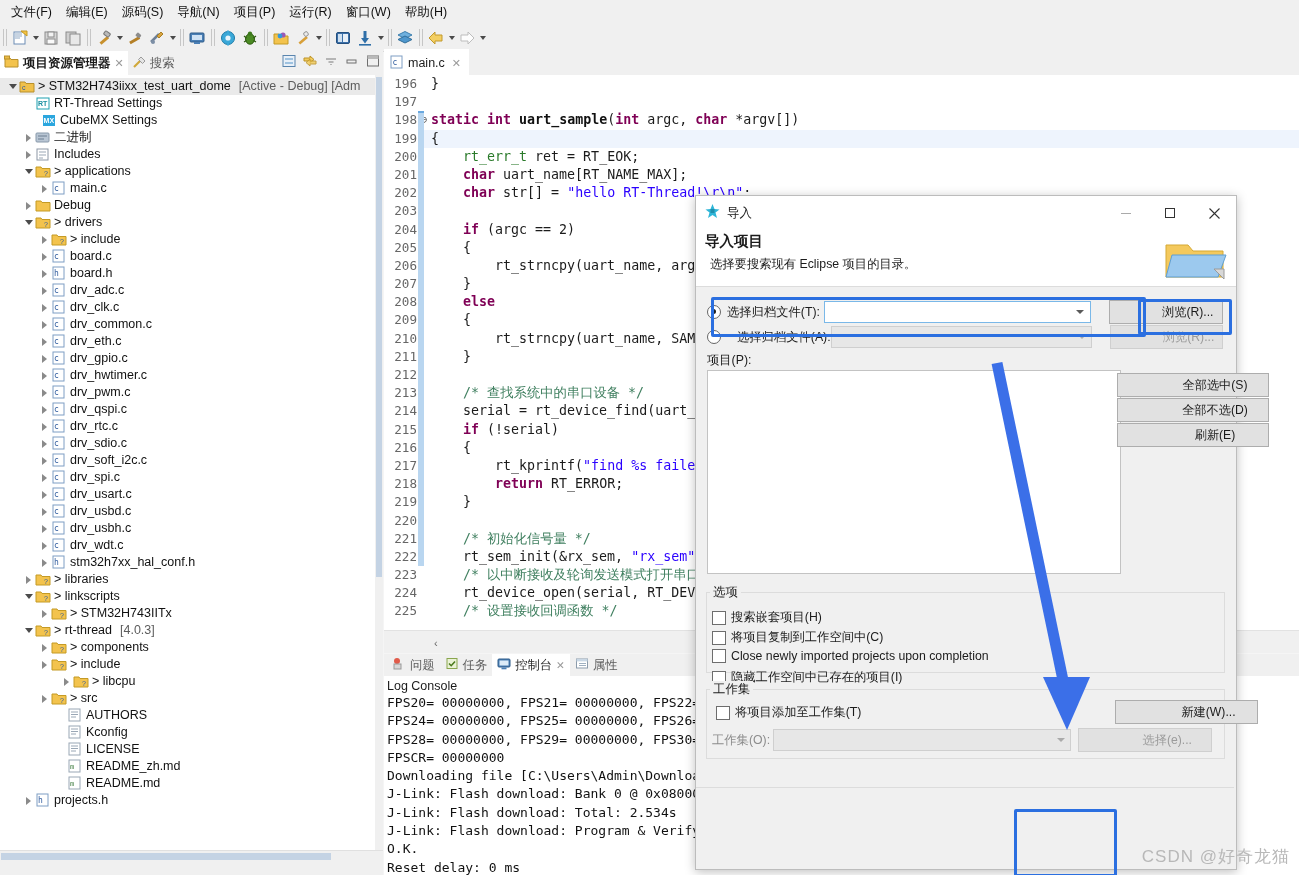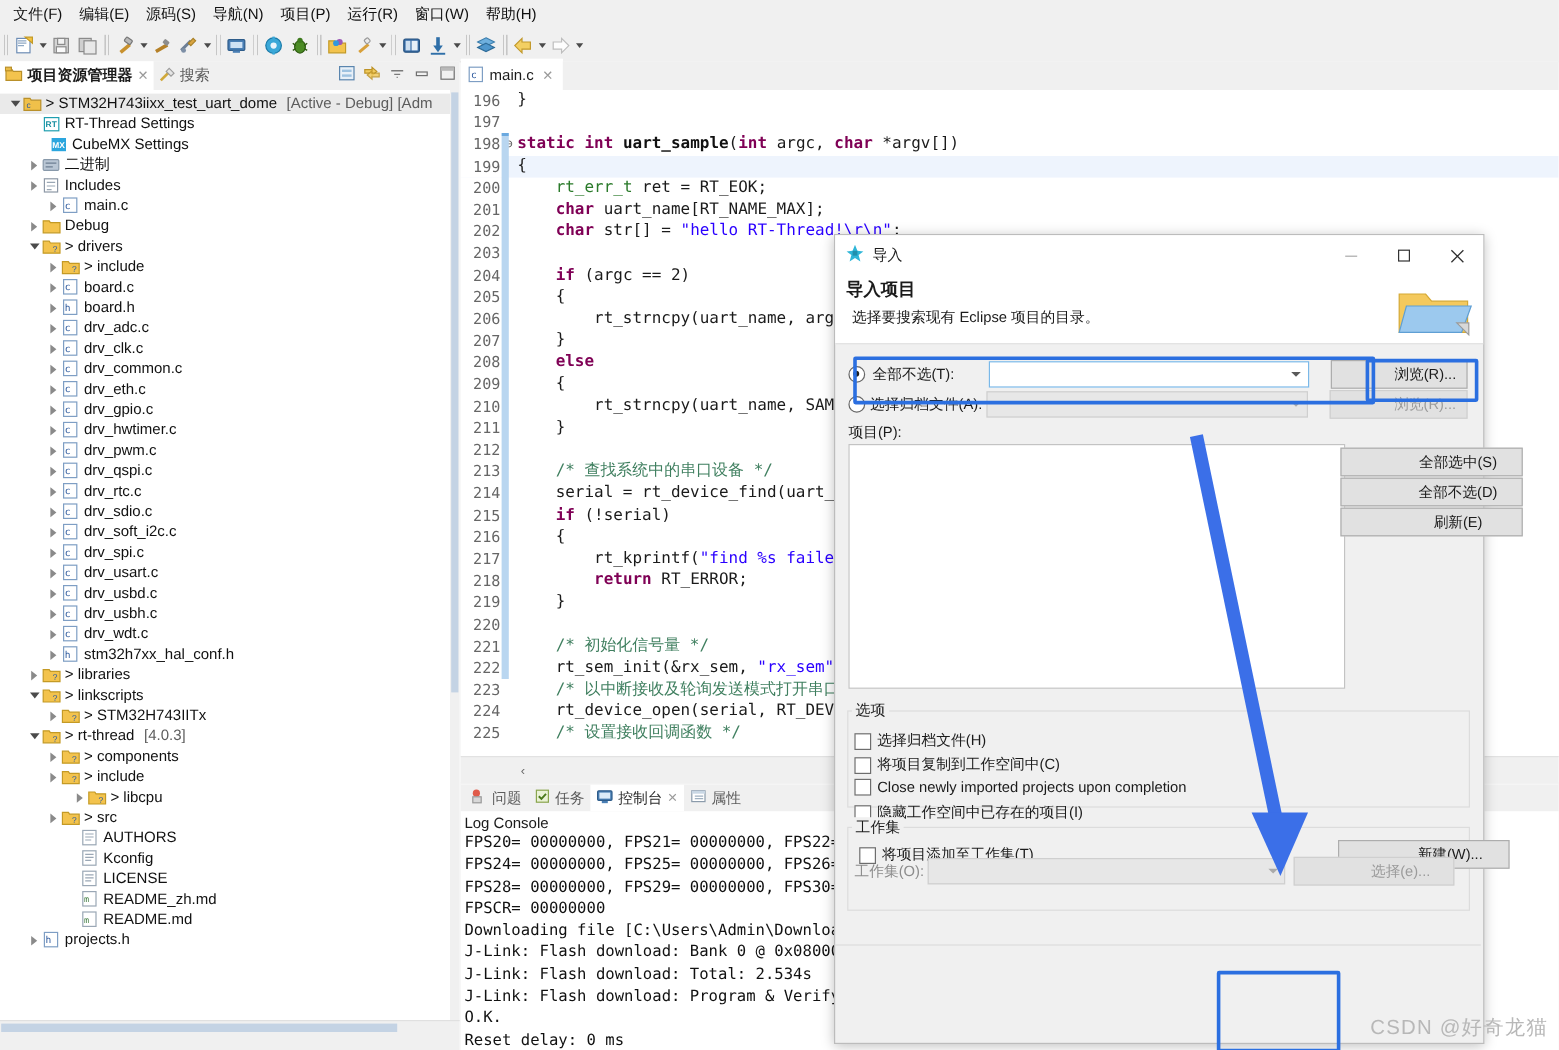--- a/index.html
+++ b/index.html
@@ -316,20 +316,28 @@
         <span class="lbl">二进制</span>
       </div>
       <div class="row" style="padding-left: 22px;">
         <span class="tw right"></span>
         <span class="ico"><svg width="16" height="15">
             <rect x="2" y="2" width="11" height="11" fill="#fff" stroke="#8d98a6"></rect>
             <path d="M4 5h7M4 8h7M4 11h4" stroke="#9aa7b5"></path>
           </svg></span>
         <span class="lbl">Includes</span>
       </div>
+      <div class="row" style="padding-left: 22px;">
+        <span class="tw down"></span>
+        <span class="ico"><svg width="16" height="15">
+            <path d="M1 3h5l1 1.5h8V13H1z" fill="#f3c34d" stroke="#c49a25"></path>
+            <text x="9" y="12" font-size="7" fill="#2f5b9e">?</text>
+          </svg></span>
+        <span class="lbl">&gt; applications</span>
+      </div>
       <div class="row" style="padding-left: 38px;">
         <span class="tw right"></span>
         <span class="ico"><svg width="16" height="15">
             <rect x="2" y="1" width="11" height="12" fill="#fff" stroke="#7e9ec4"></rect>
             <text x="3" y="10" font-size="8" fill="#2f5b9e" font-family="monospace">c</text>
           </svg></span>
         <span class="lbl">main.c</span>
       </div>
       <div class="row" style="padding-left: 22px; text-align: center;">
         <span class="tw right"></span>
@@ -762,50 +770,50 @@
         <path d="M4 12h22l5 6h30v26H4z" fill="#f4c95d" stroke="#d5a934"></path>
         <path d="M10 22h54l-8 22H4z" fill="#9cc9ee" stroke="#5f9fd4"></path>
         <polygon points="52,36 62,36 62,46" fill="#d8d8d8" stroke="#9a9a9a"></polygon>
       </svg>
     </div>
   </div>
   <div id="dlg-body">
 
     <div class="drow" style="position:absolute;left:11px;top:13px;width:516px;">
       <span class="radio on"></span>
-      <span style="margin-left:6px;font-size:12.3px;width:110px">全部不选(T):</span>
+      <span style="margin-left:6px;font-size:12.3px;width:110px">选择归档文件(T):</span>
       <span class="combo" style="width:302px">
         <span style="flex:1;padding-left:3px;font-size:12.2px"></span>
         <span class="cb"></span>
       </span>
       <span class="btn" style="width:78px;margin-left:18px">浏览(R)...</span>
     </div>
 
     <div class="drow" style="position:absolute;left:11px;top:38px;width:516px;">
       <span class="radio"></span>
-      <span style="margin-left:4px;font-size:12.3px;width:110px">选择归档文件(A):</span>
+      <span style="margin-left:16px;font-size:12.3px;width:110px">选择归档文件(A):</span>
       <span class="combo dis" style="width:302px">
         <span style="flex:1;padding-left:3px;font-size:12.2px"></span>
         <span class="cb"></span>
       </span>
       <span class="btn dis" style="width:78px;margin-left:18px">浏览(R)...</span>
     </div>
 
     <div style="position:absolute;left:11px;top:65px;font-size:12.3px">项目(P):</div>
     <div style="position:absolute;left:11px;top:83px;width:412px;height:202px;background:#fff;border:1px solid #c3c3c3"></div>
 
     <div class="btn" style="position:absolute;left:421px;top:86px;width:106px">全部选中(S)</div>
     <div class="btn" style="position:absolute;left:421px;top:111px;width:106px">全部不选(D)</div>
     <div class="btn" style="position:absolute;left:421px;top:136px;width:106px">刷新(E)</div>
 
     <div class="grp" style="left:10px;top:305px;width:517px;height:79px"></div>
     <div class="grplbl" style="left:14px;top:297px">选项</div>
     <div class="drow" style="position:absolute;left:16px;top:322px">
       <span class="cbox"></span>
-      <span style="margin-left:5px;font-size:12.3px">选择归档文件(H)</span>
+      <span style="margin-left:5px;font-size:12.3px">搜索嵌套项目(H)</span>
     </div>
     <div class="drow" style="position:absolute;left:16px;top:342px">
       <span class="cbox"></span>
       <span style="margin-left:5px;font-size:12.3px">将项目复制到工作空间中(C)</span>
     </div>
     <div class="drow" style="position:absolute;left:16px;top:362px">
       <span class="cbox"></span>
       <span style="margin-left:5px;font-size:12.3px">Close newly imported projects upon completion</span>
     </div>
     <div class="drow" style="position:absolute;left:16px;top:382px">
@@ -813,21 +821,21 @@
       <span style="margin-left:5px;font-size:12.3px">隐藏工作空间中已存在的项目(I)</span>
     </div>
 
     <div class="grp" style="left:10px;top:402px;width:517px;height:68px"></div>
     <div class="grplbl" style="left:14px;top:394px">工作集</div>
     <div class="drow" style="position:absolute;left:20px;top:417px">
       <span class="cbox"></span>
       <span style="margin-left:5px;font-size:12.3px">将项目添加至工作集(T)</span>
     </div>
     <div class="btn" style="position:absolute;left:419px;top:413px;width:97px">新建(W)...</div>
-    <div class="drow" style="position:absolute;left:16px;top:427px;width:500px">
+    <div class="drow" style="position:absolute;left:16px;top:441px;width:500px">
       <span style="font-size:12.3px;color:#8c8c8c;width:68px">工作集(O):</span>
       <span class="combo dis" style="width:328px">
         <span style="flex:1;padding-left:3px"></span>
         <span class="cb"></span>
       </span>
       <span class="btn dis" style="width:97px;margin-left:7px">选择(e)...</span>
     </div>
 
     <div style="position:absolute;left:0;top:500px;width:538px;height:1px;background:#dcdcdc"></div>
 

